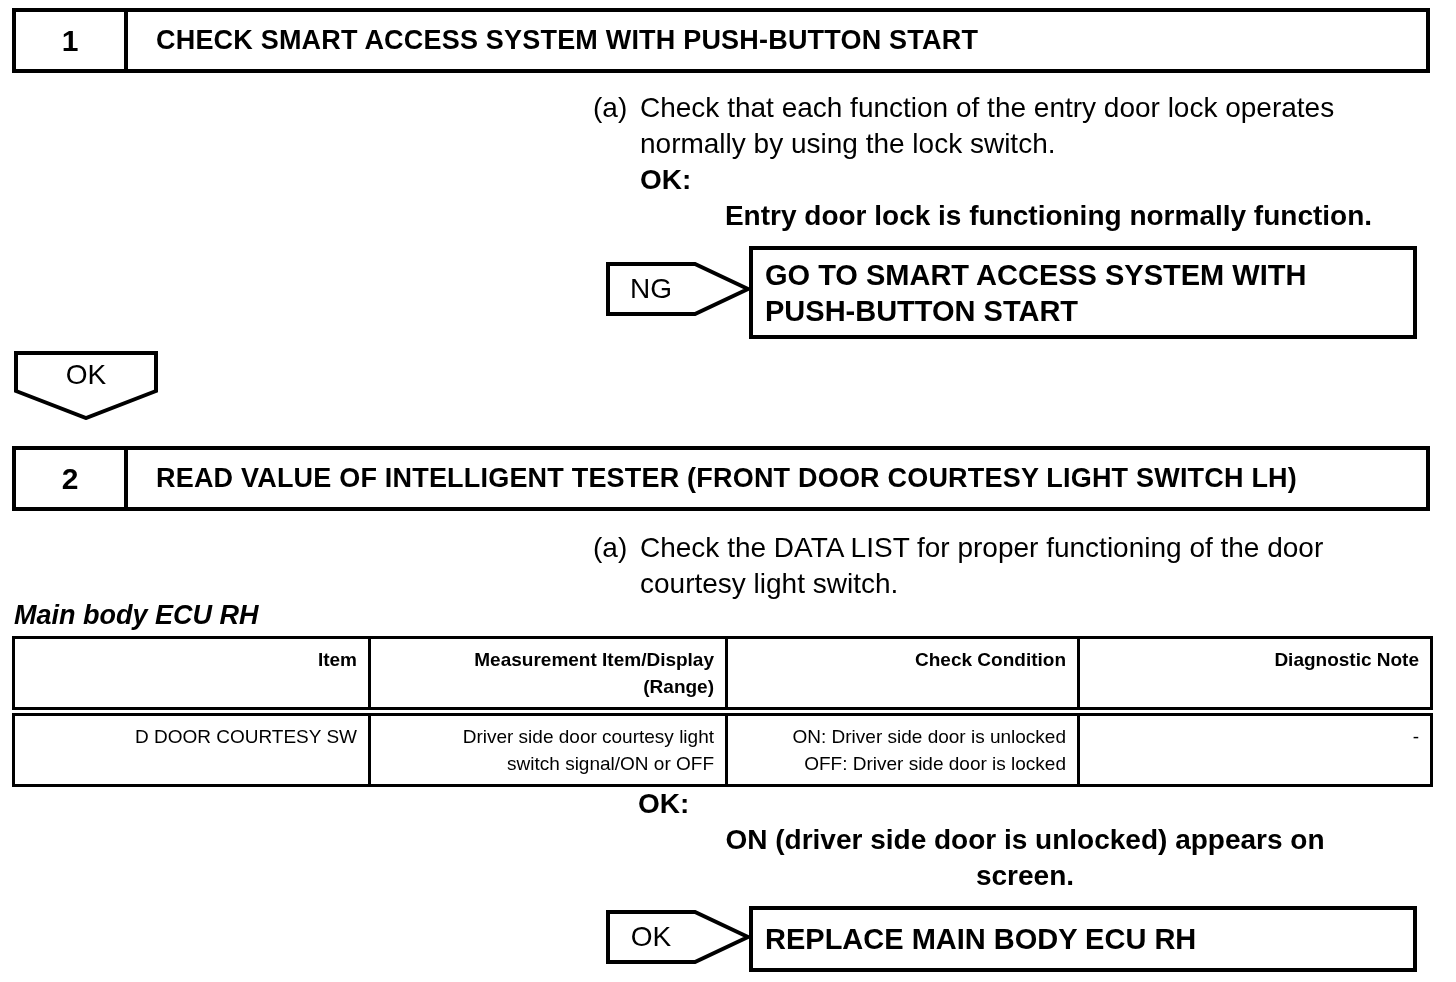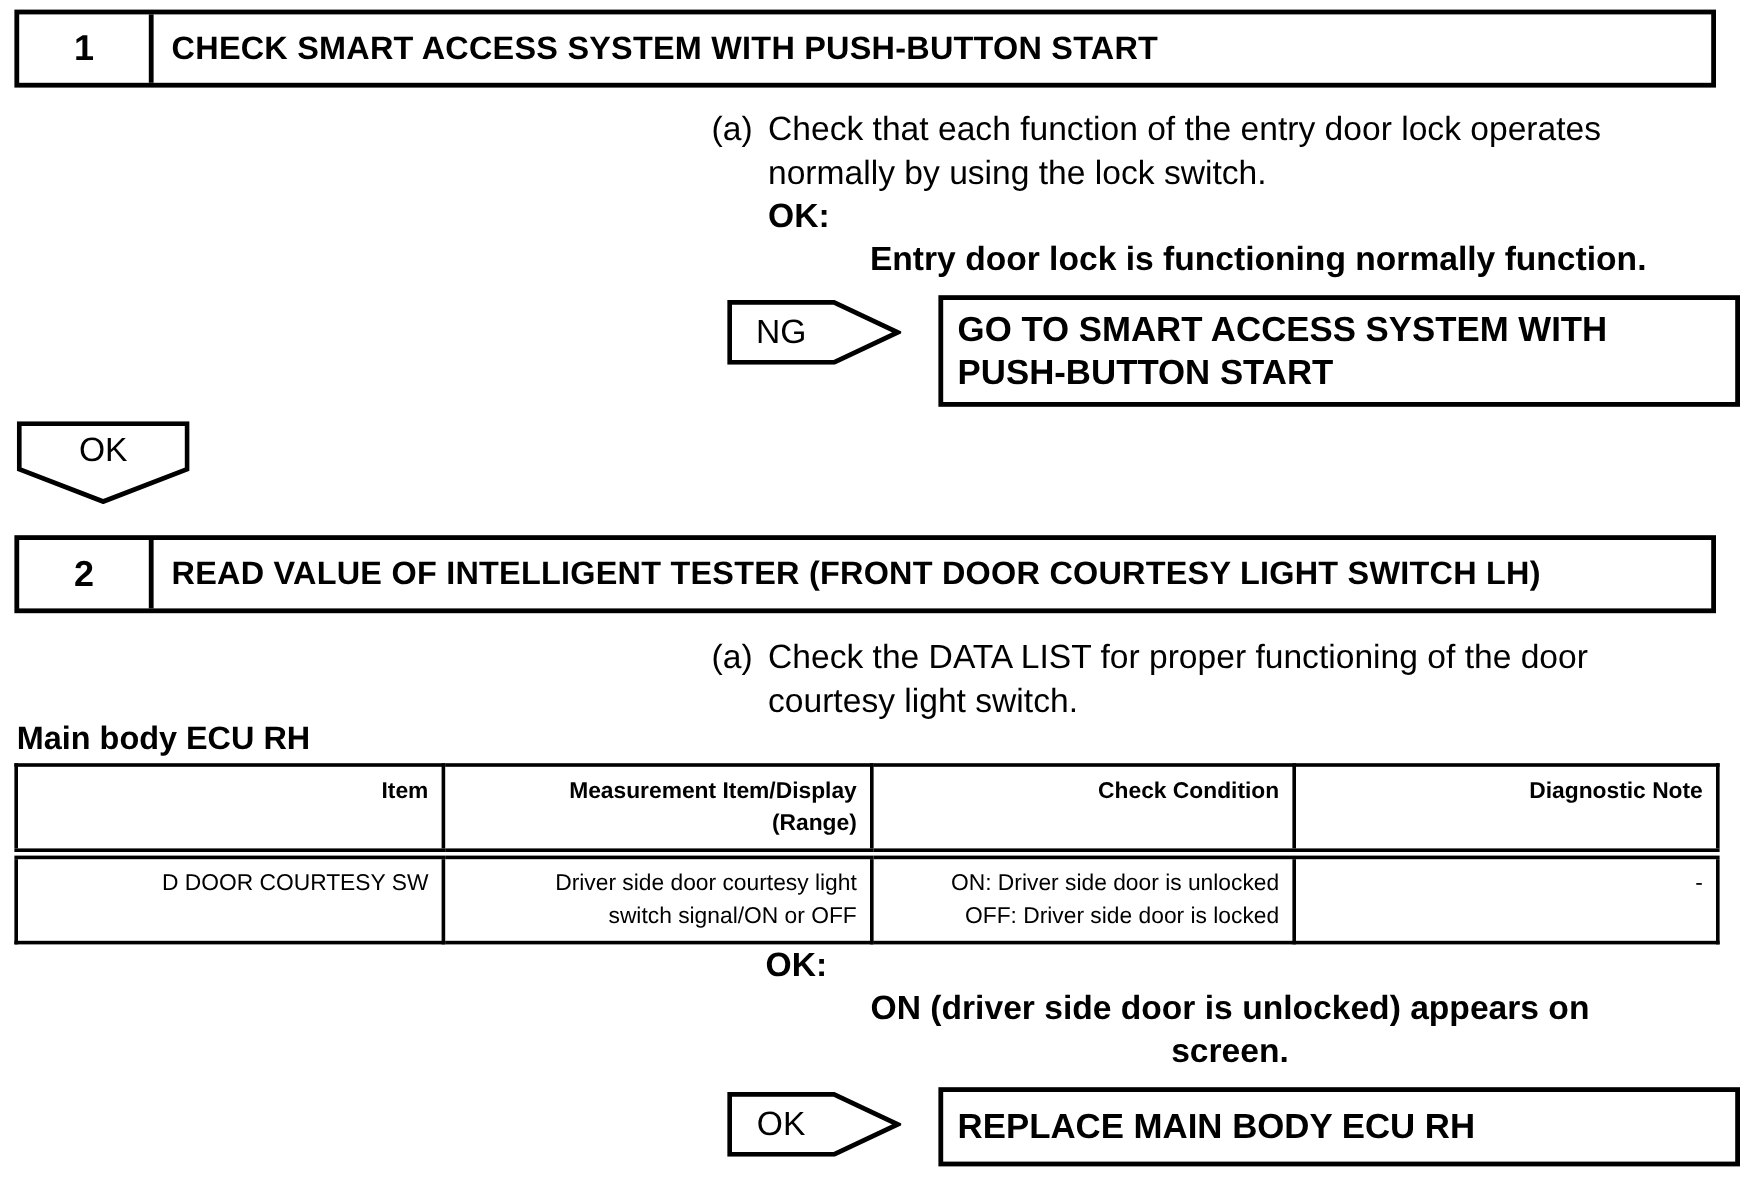--- a/index.html
+++ b/index.html
@@ -32,21 +32,21 @@
     display: flex;
     align-items: center;
     justify-content: center;
     font-size: 30px;
     font-weight: bold;
   }
   .step-title {
     flex: 1;
     display: flex;
     align-items: center;
-    padding-left: 15px;
+    padding-left: 28px;
     font-size: 27px;
     font-weight: bold;
     letter-spacing: 0.2px;
   }
 
   
   .para {
     position: absolute;
     left: 593px;
     width: 850px;
@@ -89,39 +89,40 @@
     width: 100%; height: 40px;
     display: flex;
     align-items: center;
     justify-content: center;
     font-size: 28px;
   }
 
   
   .result-box {
     position: absolute;
-    left: 782px;
+    left: 749px;
     width: 668px;
     border: 4px solid #000;
     display: flex;
     align-items: center;
     padding: 6px 12px;
     font-size: 29px;
     font-weight: bold;
     line-height: 36px;
     background: #fff;
   }
 
   
   .table-caption {
     position: absolute;
     left: 14px;
     top: 600px;
     font-size: 27px;
     font-weight: bold;
+    font-style: italic;
   }
 
   
   table.data {
     position: absolute;
     left: 12px;
     top: 636px;
     width: 1418px;
     border-collapse: collapse;
     table-layout: fixed;
@@ -164,21 +165,21 @@
   <div class="para" style="top:90px;">
     <span class="item-label">(a)</span>
     <div class="item-body">
       <div class="pre">Check that each function of the entry door lock operates
 normally by using the lock switch.</div>
       <div class="ok-heading">OK:</div>
       <div class="ok-cond pre">Entry door lock is functioning normally function.</div>
     </div>
   </div>
 
-  <div class="flag-right" style="left:606px; top:250px;">
+  <div class="flag-right" style="left:606px; top:262px;">
     <svg width="145" height="54" viewBox="0 0 145 54">
       <polygon points="2,2 89,2 142,27 89,52 2,52" fill="#ffffff" stroke="#000000" stroke-width="4"></polygon>
     </svg>
     <span class="flag-label">NG</span>
   </div>
 
   <div class="result-box" style="top:246px; height:93px;">
     <div class="pre">GO TO SMART ACCESS SYSTEM WITH
 PUSH-BUTTON START</div>
   </div>

